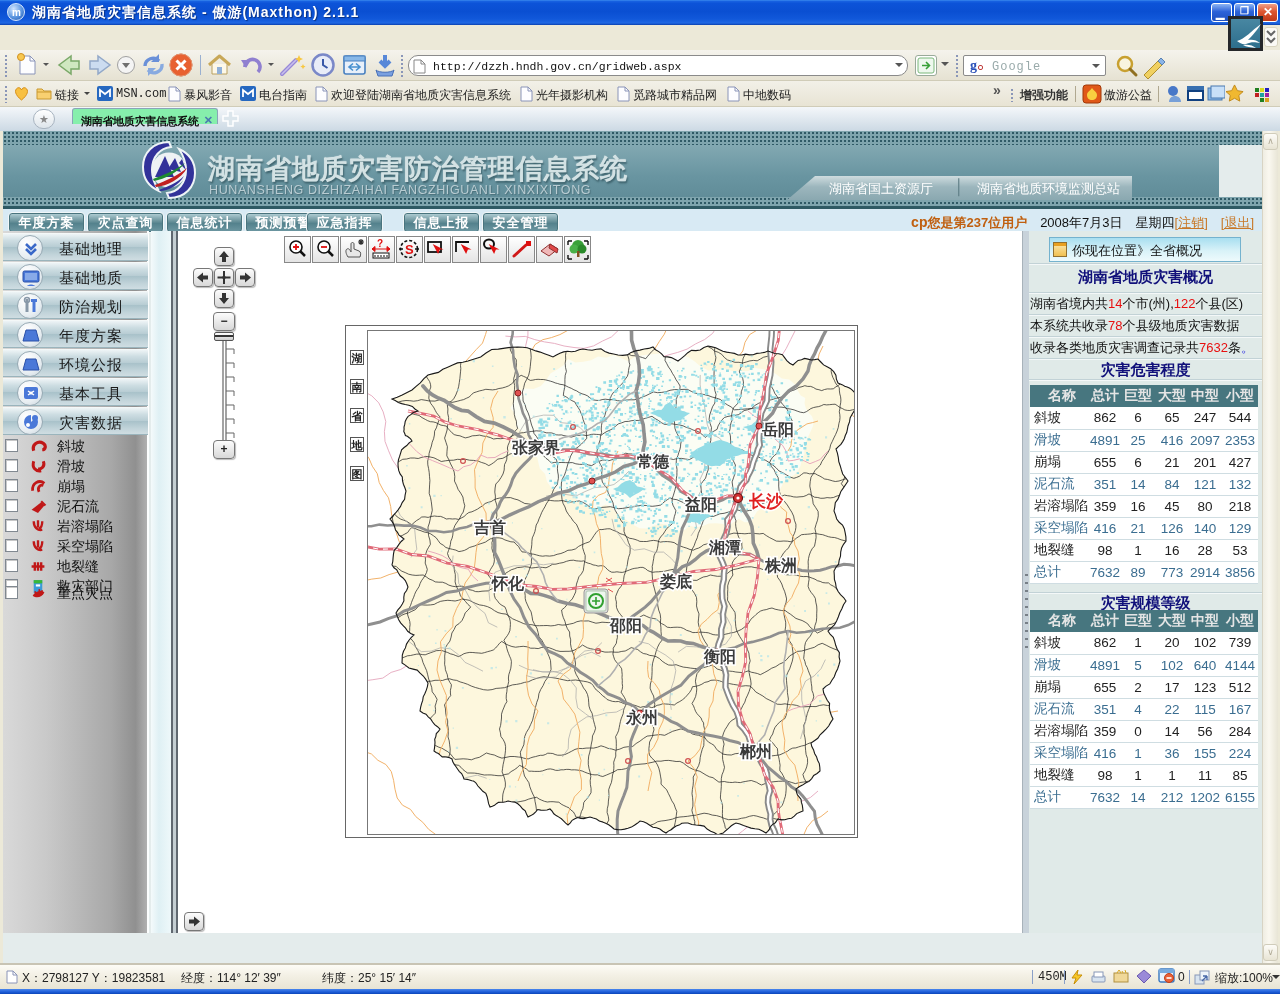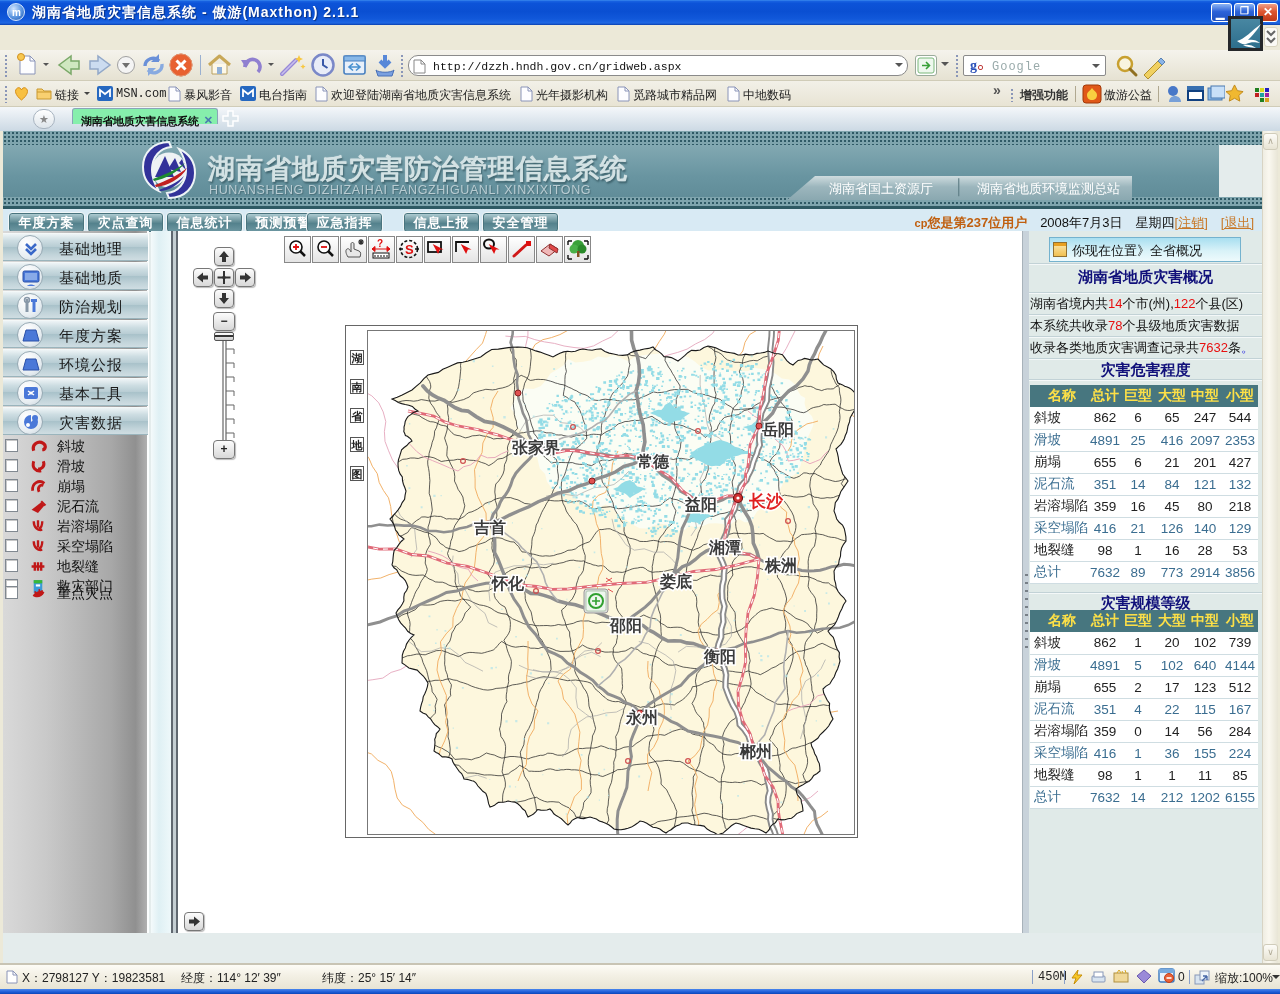--- a/index.html
+++ b/index.html
@@ -80,21 +80,21 @@
 #splitR{left:1019px;top:100px;width:7px;height:702px;background:#c8d2da;border-left:1px solid #a8b2ba}
 #rpanel{left:1026px;top:100px;width:233px;height:702px;background:#e0eae8}
 #locbox{left:20px;top:6px;width:192px;height:25px;background:linear-gradient(#a8dff0,#d8f2f8 55%,#eefafc);border:1px solid #74b2ce}
 #locbox .ic{position:absolute;left:3px;top:4px;width:14px;height:15px;background:linear-gradient(#fce9b0,#f0c050);border:1px solid #907030;box-shadow:inset 0 3px 0 #e8a020}
 #locbox .tx{position:absolute;left:22px;top:4px;font-size:13px;color:#111}
 .rtitle{position:absolute;width:233px;text-align:center;font-size:15px;font-weight:bold;color:#10107a}
 .rline{position:absolute;left:0;width:233px;border-top:1px solid #c2d2d6;border-bottom:1px solid #f4f8f8}
 .rrow{position:absolute;left:1px;width:232px;font-size:13px;color:#111;white-space:nowrap}
 .red{color:#e81010}
 table.dt{position:absolute;left:1px;border-collapse:collapse;table-layout:fixed;width:228px;font-size:13.5px}
-table.dt th{background:#47767f;color:#fde047;font-weight:bold;height:22px;font-size:14px}
+table.dt th{background:#47767f;color:#e5e5e5;font-weight:bold;height:22px;font-size:14px}
 table.dt td{height:22px;border-bottom:1px solid #cfdde2;background:#fff;padding:0}
 table.dt .c{text-align:center}
 table.dt .n{text-align:left;padding-left:4px}
 tr.bluetx td{color:#3a6d90}
 tr.darktx td{color:#222}
 
 #botstrip{left:0;top:963px;width:1280px;height:2px;background:#c8c4b4}
 #statusbar{left:0;top:965px;width:1280px;height:24px;background:linear-gradient(#fdfcf6 0%,#f4f1e6 40%,#e8e4d4 100%)}
 #statusbar .st{position:absolute;top:5px;font-size:12px;color:#222}
 #bluebottom{left:0;top:989px;width:1280px;height:5px;background:linear-gradient(#4a86ec,#1c5cd8 60%,#0c46b8)}
@@ -337,21 +337,21 @@
         </div>
  </div>
  <div id="pnav" class="abs">
   <div class="navbtn" style="left:5px">年度方案</div>
   <div class="navbtn" style="left:84px">灾点查询</div>
   <div class="navbtn" style="left:163px">信息统计</div>
   <div class="navbtn" style="left:242px">预测预警</div>
   <div class="navbtn" style="left:303px">应急指挥</div>
   <div class="navbtn" style="left:400px">信息上报</div>
   <div class="navbtn" style="left:479px">安全管理</div>
-  <div id="navright"><b style="font-size:11px">cp</b><b>您是第237位用户</b>　2008年7月3日　星期四<span class="lk">[注销]</span>　<span class="lk">[退出]</span></div>
+  <div id="navright"><b style="font-size:14px">cp</b><b>您是第237位用户</b>　2008年7月3日　星期四<span class="lk">[注销]</span>　<span class="lk">[退出]</span></div>
  </div>
  <div id="sidebar" class="abs">
         <div class="sbtn" style="top:2px">
           <div class="ic"><svg width="26" height="26">
               <path d="M8 8l5 5 5-5M8 13l5 5 5-5" stroke="#3a68c8" stroke-width="2.6" fill="none"></path>
             </svg></div>
           <div class="tx">基础地理</div>
         </div>
         <div class="sbtn" style="top:31px">
           <div class="ic"><svg width="26" height="26">

